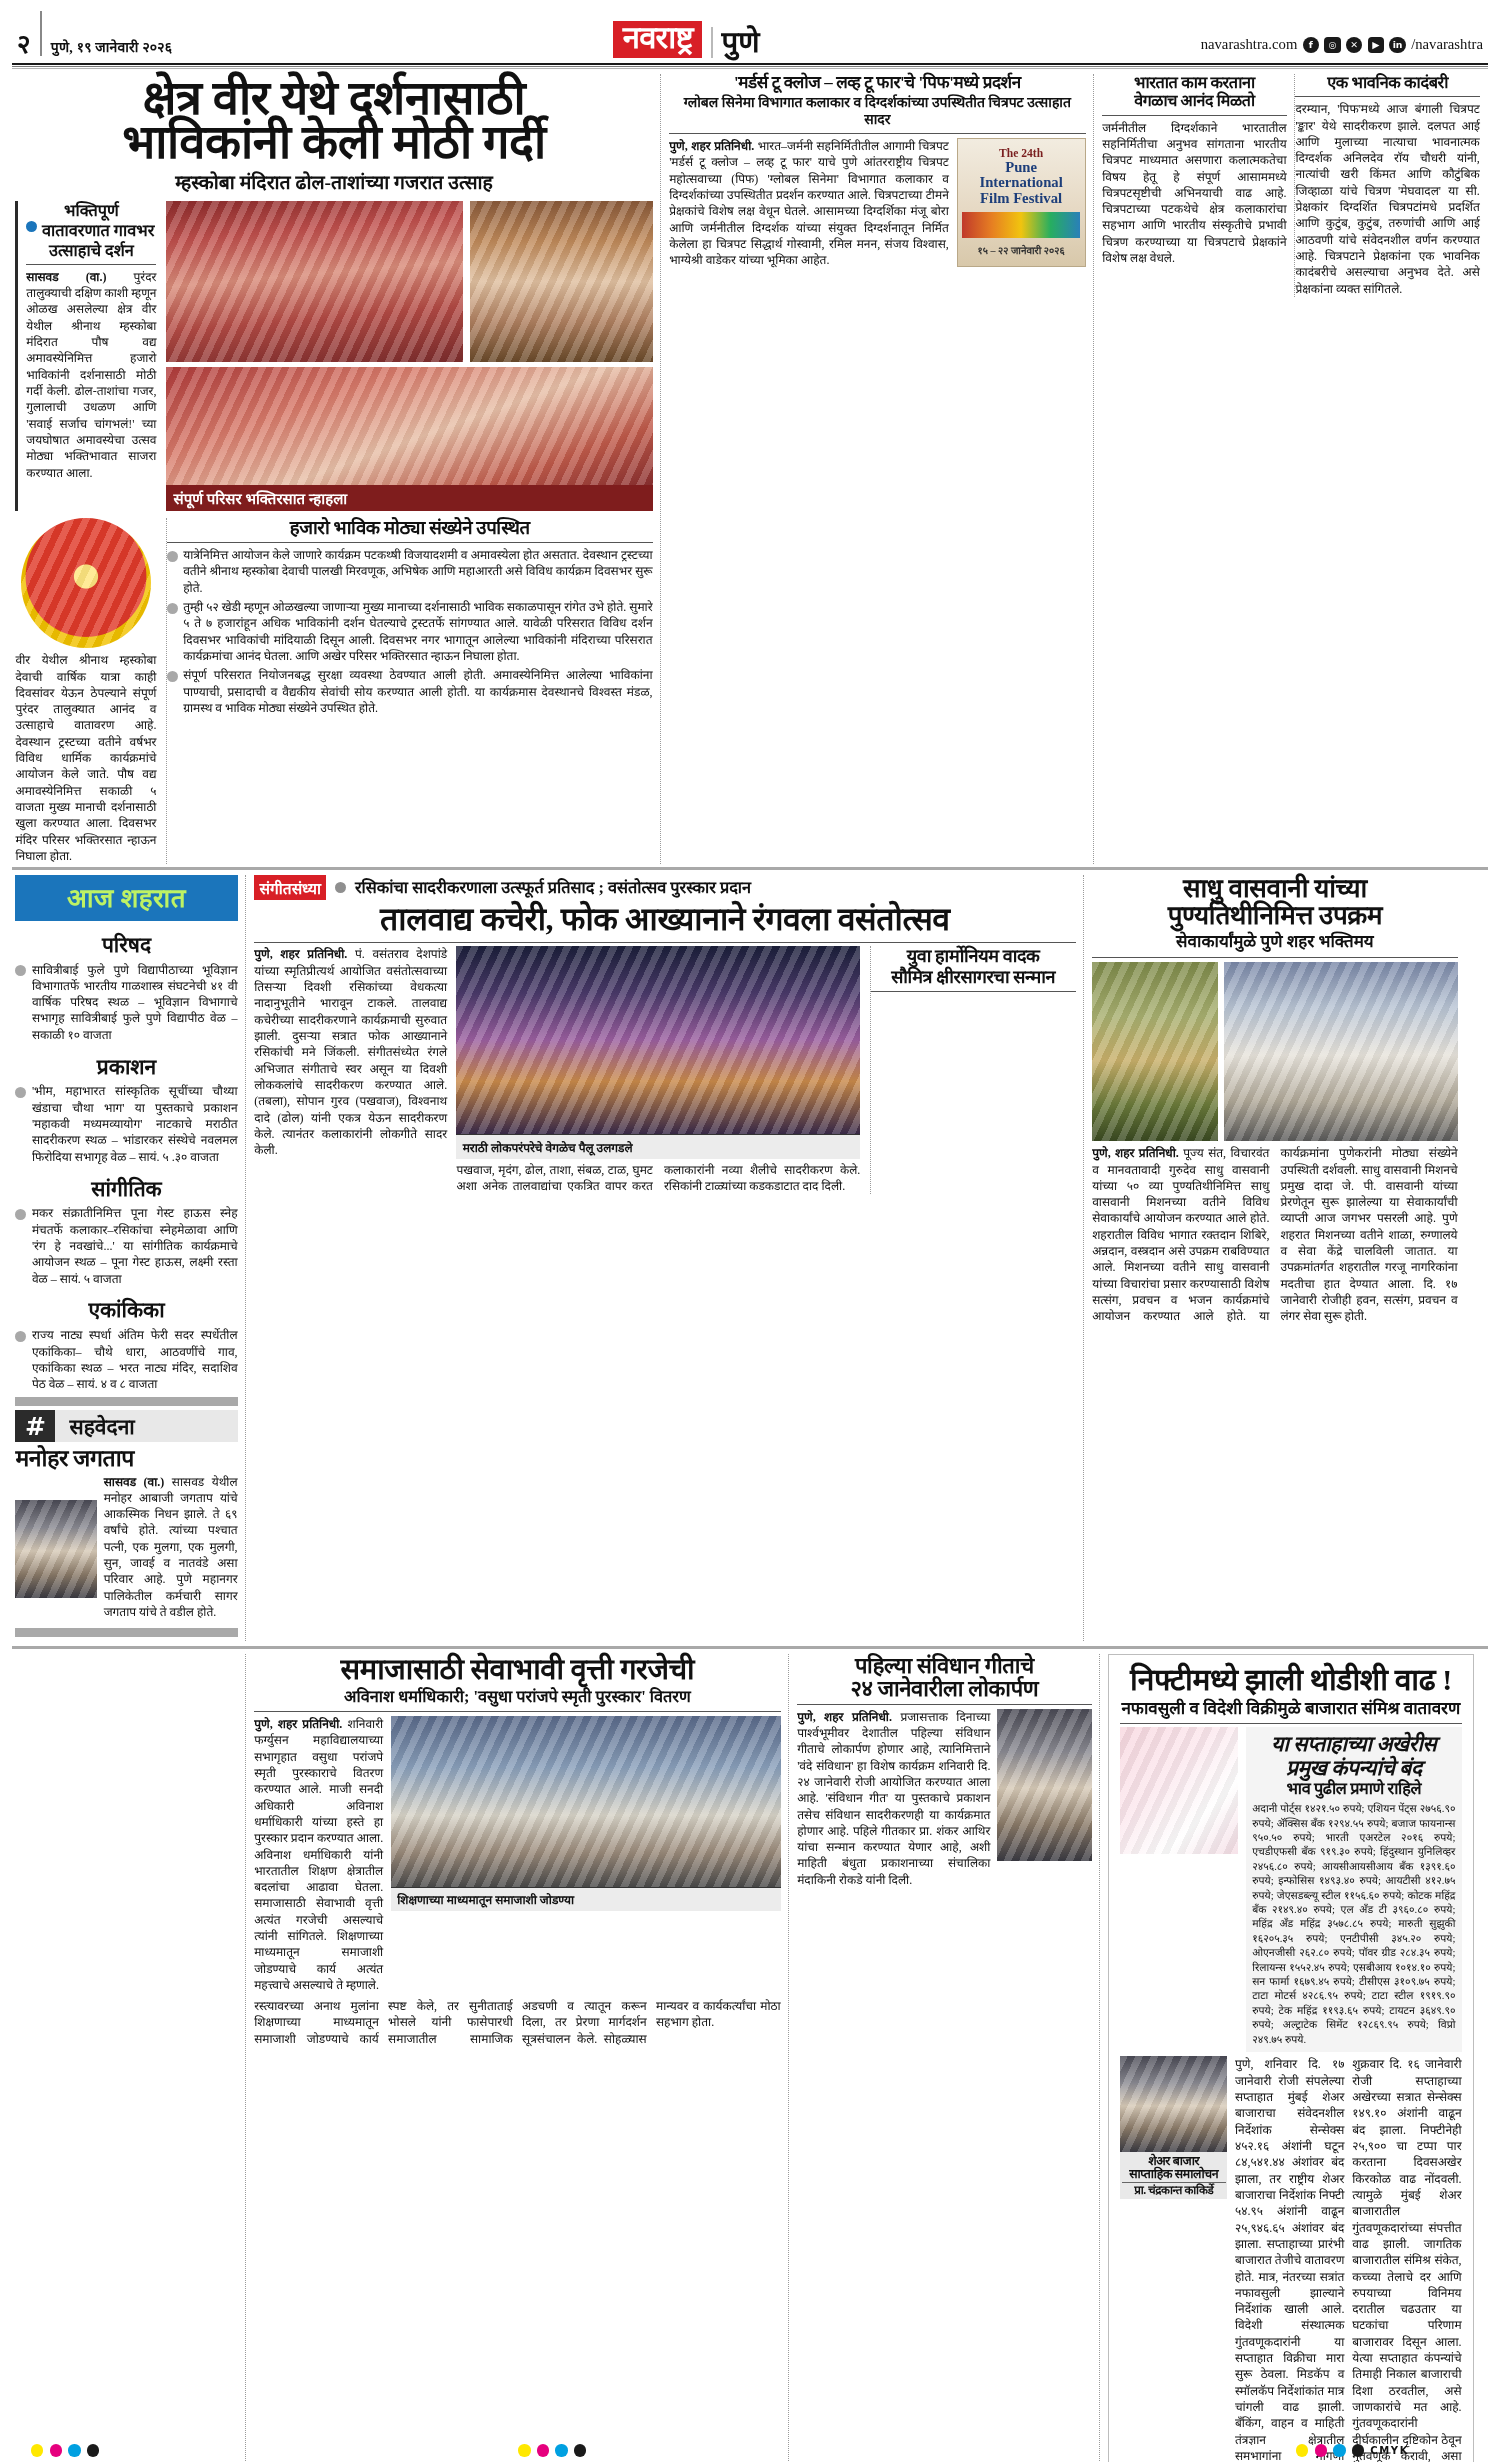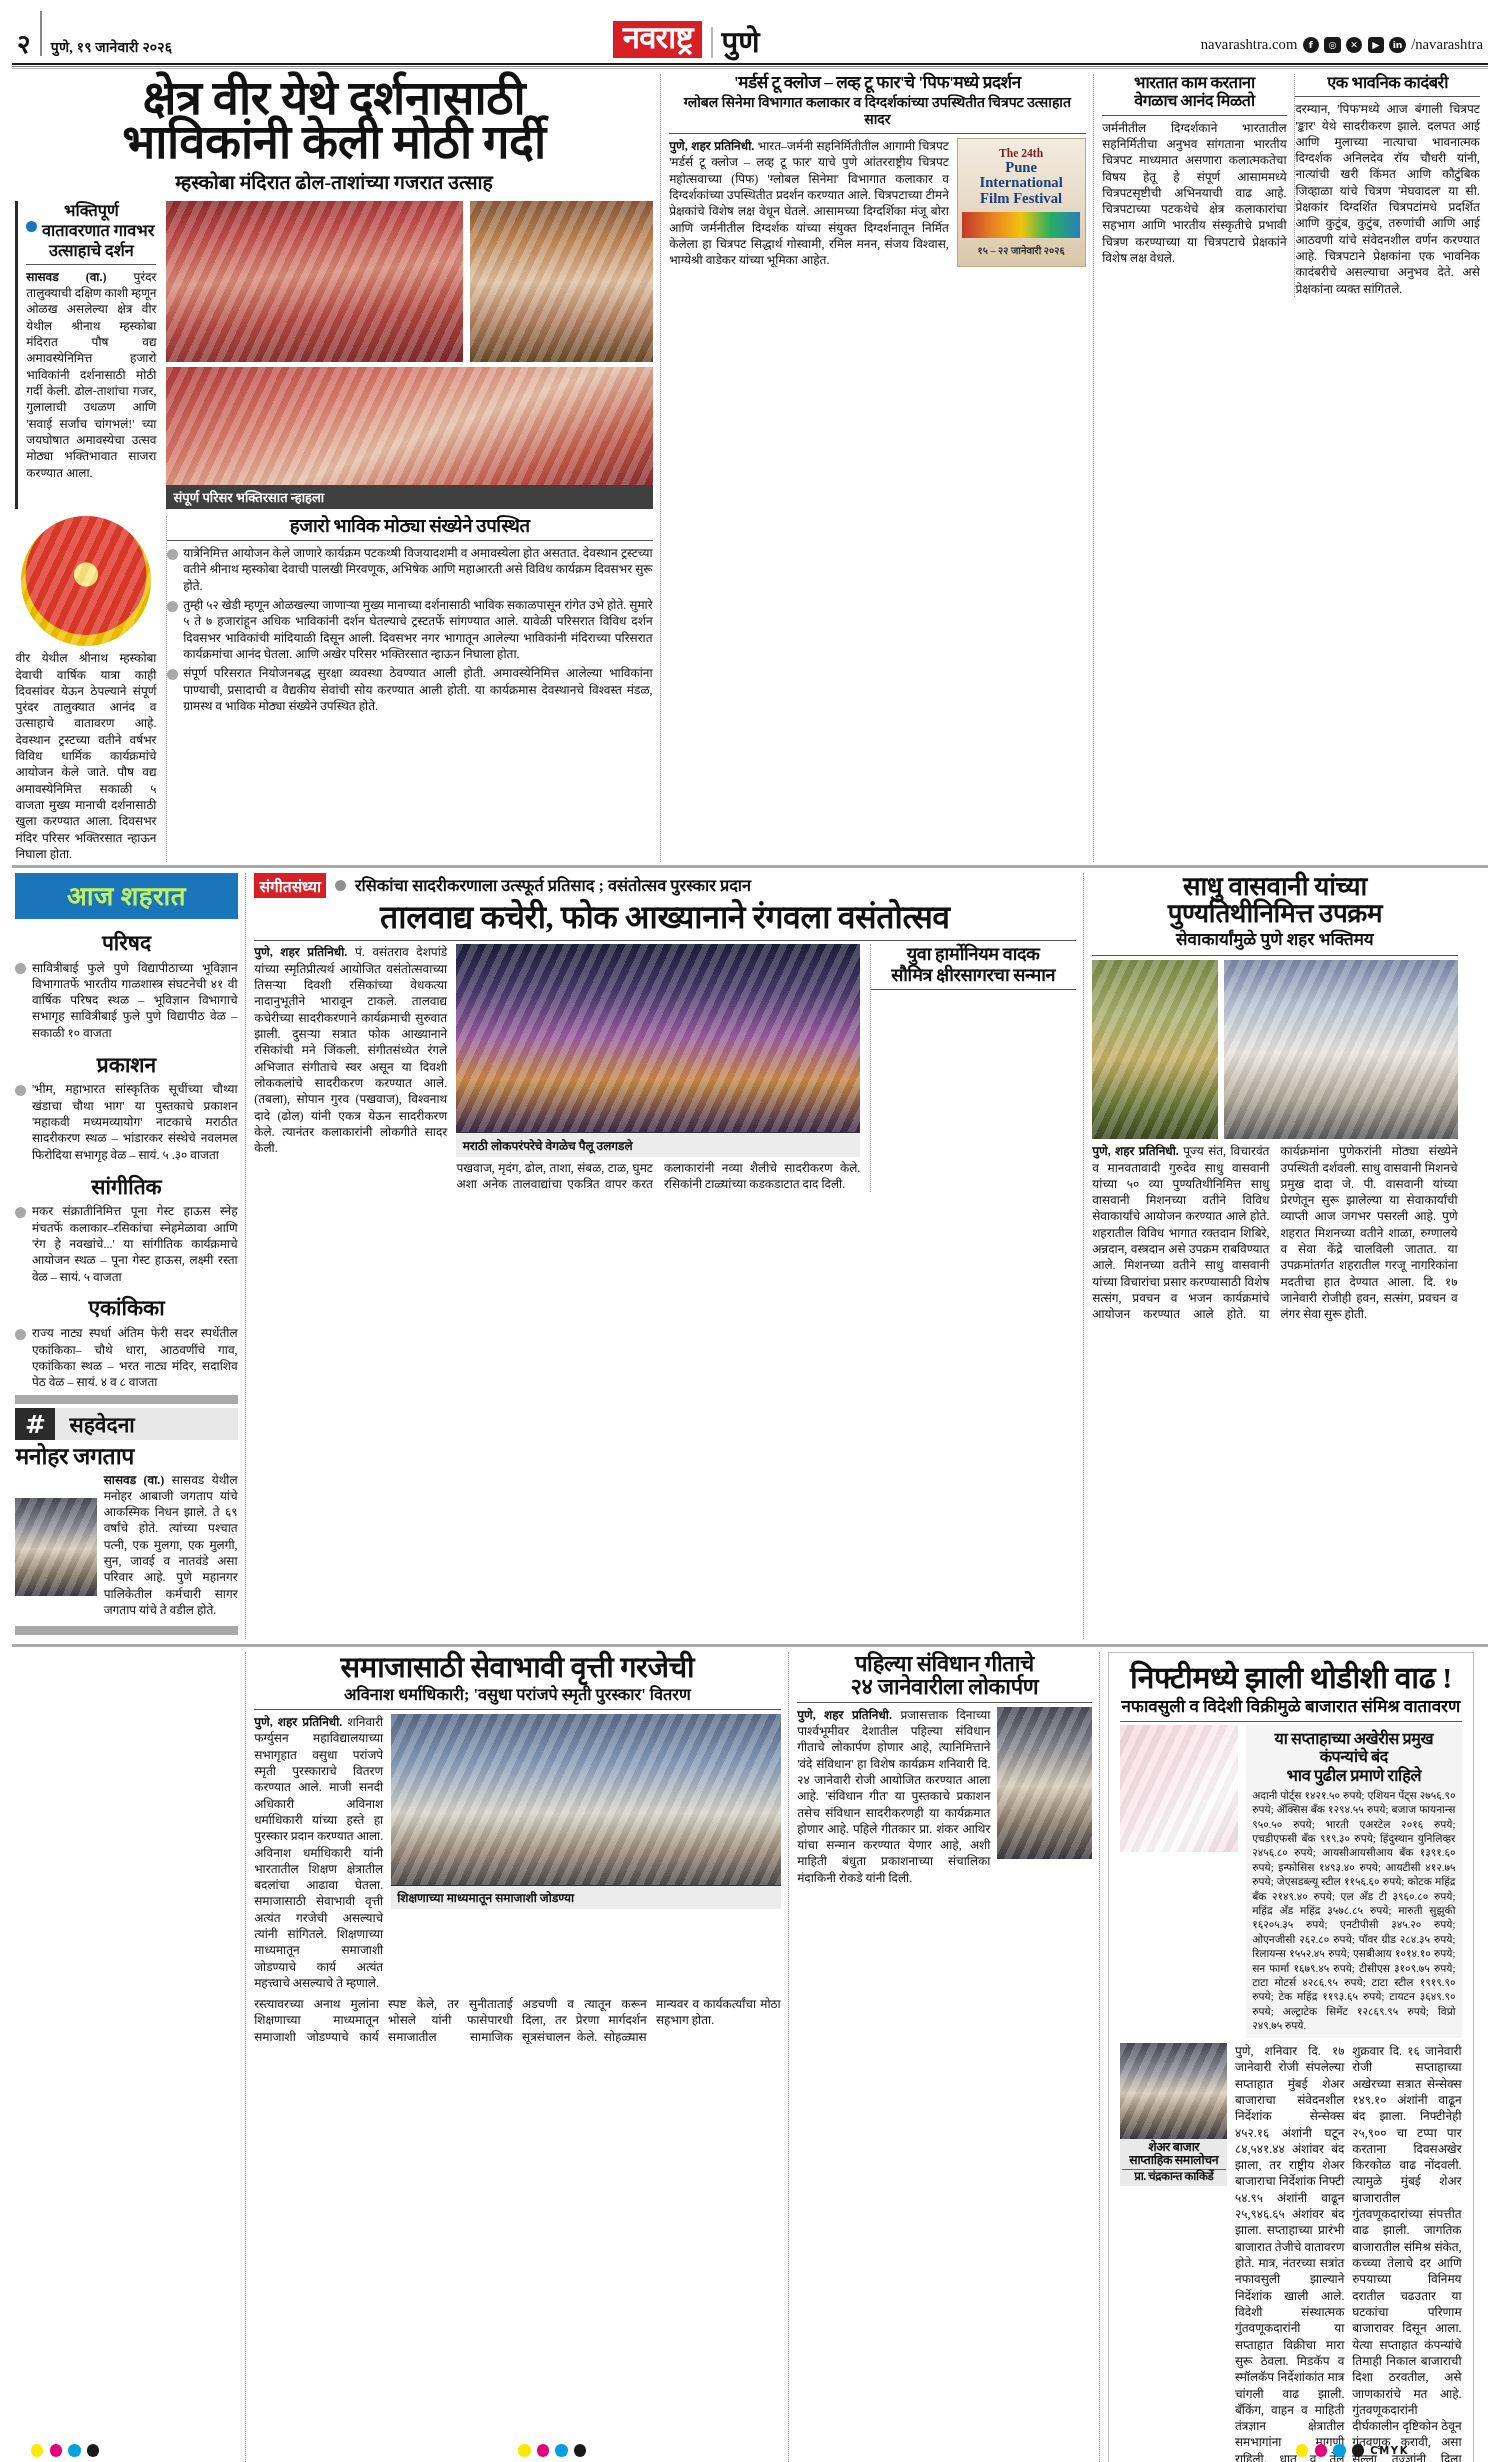--- a/index.html
+++ b/index.html
@@ -56,21 +56,21 @@
   .ph-crowd { background: linear-gradient(175deg,#8d2b2b 0%,#c0504d 22%,#d98c7a 46%,#b34a44 70%,#7c2c2c 100%); }
   .ph-crowd2 { background: linear-gradient(160deg,#b03a3a 0%,#d87a6a 30%,#e8c0a8 55%,#c05a4a 80%,#8a2f2f 100%); }
   .ph-stage { background: linear-gradient(180deg,#1b1f3a 0%,#4a3a6a 25%,#9b5fa0 50%,#c98a4a 72%,#3a2a4a 100%); }
   .ph-dais { background: linear-gradient(180deg,#5a6a8a 0%,#8aa0bb 30%,#d8d4c8 58%,#9a8a7a 80%,#4a4a4a 100%); }
   .ph-temple { background: linear-gradient(180deg,#8a5a3a 0%,#c08a5a 25%,#e0c0a0 50%,#b08060 75%,#6a4a2a 100%); }
   .ph-idol { background: radial-gradient(circle at 50% 45%, #ffe680 0 12%, #e03a2a 13% 62%, #f2c200 63% 78%, #ffe680 79% 100%); border-radius: 50%; }
   .ph-statue { background: linear-gradient(180deg,#7e8a4a 0%,#a8b070 30%,#c9b06a 55%,#6a7a3a 80%,#3a4a22 100%); }
   .ph-portrait { background: linear-gradient(180deg,#4a4a55 0%,#8a8a92 28%,#d8cbb8 52%,#8a7a68 76%,#3a3a42 100%); }
   .ph-stock { background: linear-gradient(135deg,#f8d8e0 0%,#fce8ee 40%,#ffffff 70%,#f4dce4 100%); }
   .ph-march { background: linear-gradient(180deg,#7a88a8 0%,#b8c4d4 25%,#e8e4dc 52%,#b0a898 78%,#5a5a5a 100%); }
-  .cap-red { background: #404040; color: #fff; font-weight: 700; font-size: 13px; padding: 3.1px 7.8px; display: block; }
+  .cap-red { background: #7f1d1d; color: #fff; font-weight: 700; font-size: 15px; padding: 3.1px 7.8px; display: block; }
   .cap-bar { background:#ececec; border-top:1.6px solid #333; font-size:12px; font-weight:700; padding:3.1px 6.2px; }
 
   
   .blue-head { background: #1b75bb; color: #bef264; font-weight: 700; font-size: 26px; text-align: center; padding: 3.9px 0 6.2px; letter-spacing: 0.4px; }
   .sb-sec { font-size: 21px; font-weight: 700; text-align: center; margin: 8.5px 0 3.9px; }
   .bullet-row { display: flex; gap: 5.4px; align-items: flex-start; margin-bottom: 3.1px; }
   .dot { width: 11px; height: 11px; border-radius: 50%; background: #a8a8a8; flex: 0 0 11px; margin-top: 3.9px; }
 
   .hash-head { display: flex; align-items: stretch; background: #e8e8e8; margin-top: 3.1px; }
   .hash-sq { width: 40px; background: #2b2b2b; color: #fff; font-size: 25px; font-weight: 900;
@@ -354,21 +354,21 @@
     </div>
 
     <div class="col vline" style="width:382px;">
       <div class="boxed">
         <div class="hl" style="font-size:30px;text-align:center;">निफ्टीमध्ये झाली थोडीशी वाढ !</div>
         <div class="sub center" style="font-size:17px;margin-top:3.1px;">नफावसुली व विदेशी विक्रीमुळे बाजारात संमिश्र वातावरण</div>
         <div class="hline-t"></div>
         <div style="display:flex;gap:7.8px;">
           <div class="ph ph-stock" style="width:118px;height:127px;flex:0 0 118px;"></div>
           <div style="flex:1;background:#f4f4f4;padding:4.7px 6.2px;">
-            <div class="hl center" style="font-size:16px;line-height:1.15;">या सप्ताहाच्या अखेरीस प्रमुख कंपन्यांचे बंद</div>
+            <div class="hl center" style="font-size:21px;line-height:1.15;font-style:italic;">या सप्ताहाच्या अखेरीस प्रमुख कंपन्यांचे बंद</div>
             <div class="hl center" style="font-size:16.3px;line-height:1.15;">भाव पुढील प्रमाणे राहिले</div>
             <div class="body" style="font-size:10.6px;margin-top:3.1px;">अदानी पोर्ट्स १४२१.५० रुपये; एशियन पेंट्स २७५६.९० रुपये; ॲक्सिस बँक १२९४.५५ रुपये; बजाज फायनान्स ९५०.५० रुपये; भारती एअरटेल २०१६ रुपये; एचडीएफसी बँक ९१९.३० रुपये; हिंदुस्थान युनिलिव्हर २४५६.८० रुपये; आयसीआयसीआय बँक १३९१.६० रुपये; इन्फोसिस १४९३.४० रुपये; आयटीसी ४१२.७५ रुपये; जेएसडब्ल्यू स्टील ११५६.६० रुपये; कोटक महिंद्र बँक २१४९.४० रुपये; एल अँड टी ३९६०.८० रुपये; महिंद्र अँड महिंद्र ३५७८.८५ रुपये; मारुती सुझुकी १६२०५.३५ रुपये; एनटीपीसी ३४५.२० रुपये; ओएनजीसी २६२.८० रुपये; पॉवर ग्रीड २८४.३५ रुपये; रिलायन्स १५५२.४५ रुपये; एसबीआय १०१४.१० रुपये; सन फार्मा १६७९.४५ रुपये; टीसीएस ३१०९.७५ रुपये; टाटा मोटर्स ४२८६.९५ रुपये; टाटा स्टील १९१९.९० रुपये; टेक महिंद्र ११९३.६५ रुपये; टायटन ३६४९.९० रुपये; अल्ट्राटेक सिमेंट १२८६९.९५ रुपये; विप्रो २४९.७५ रुपये.</div>
           </div>
         </div>
         <div style="display:flex;gap:7.8px;margin-top:4.7px;">
           <div style="width:107px;flex:0 0 107px;">
             <div class="ph ph-portrait" style="height:96px;"></div>
             <div style="background:#e9e9e9;text-align:center;padding:2.3px 1.6px;">
               <div class="hl" style="font-size:12.4px;">शेअर बाजार</div>
               <div class="hl" style="font-size:12.4px;">साप्ताहिक समालोचन</div>

